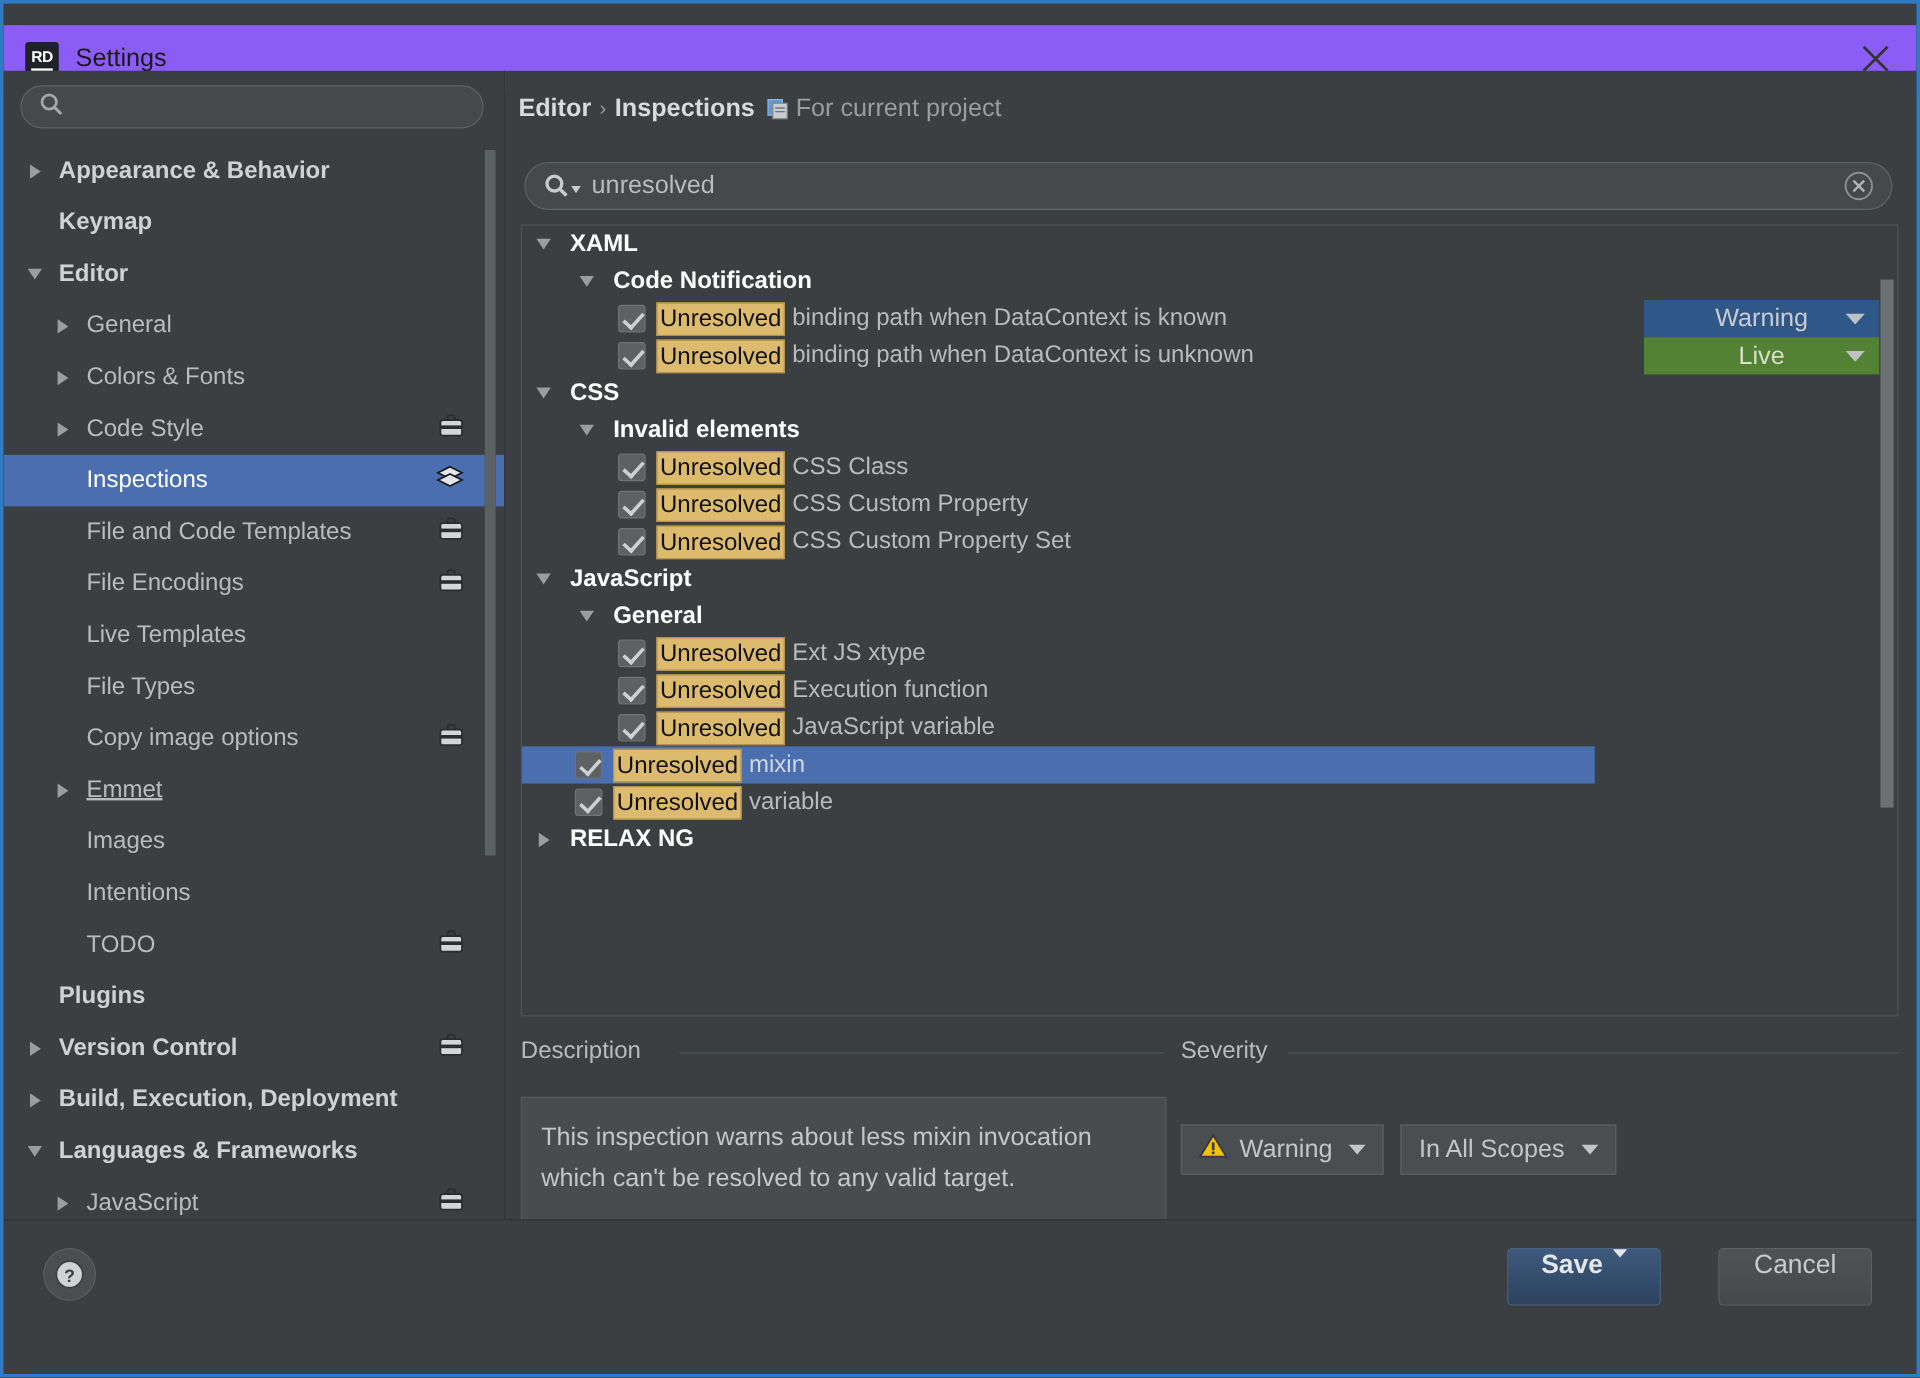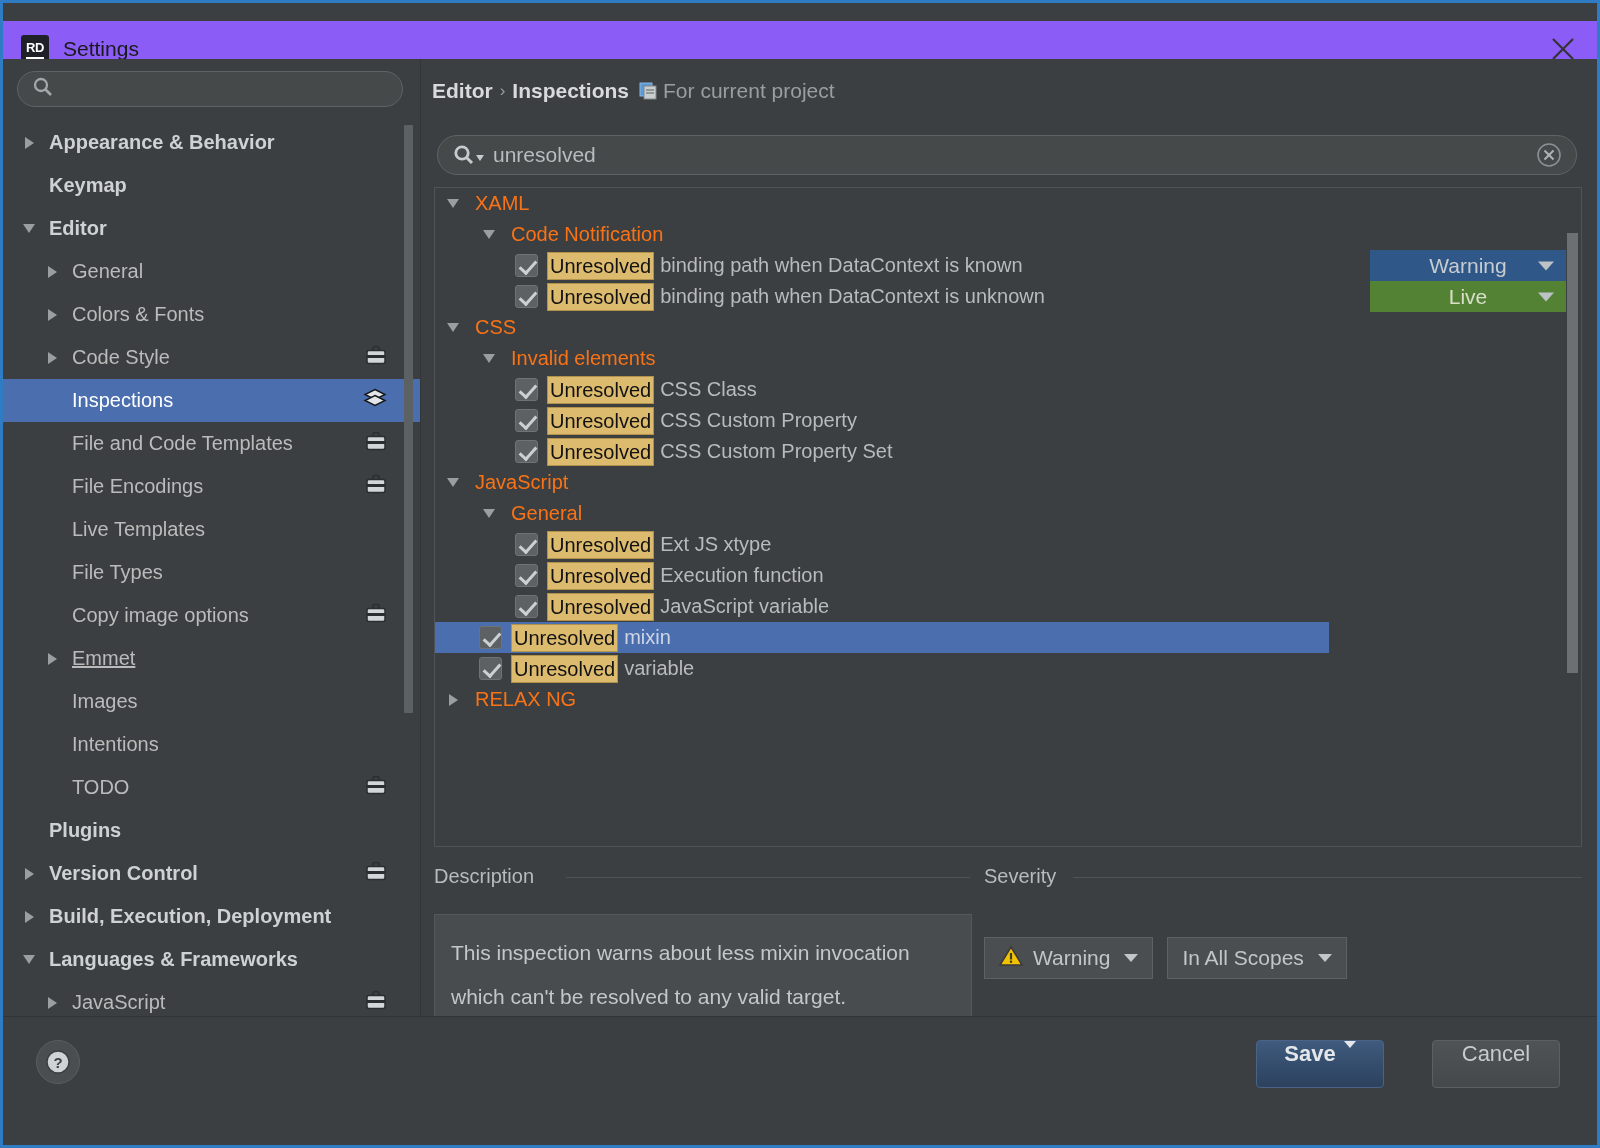--- a/index.html
+++ b/index.html
@@ -124,21 +124,21 @@
     overflow: hidden;
   }
   .trow {
     position: relative; height: 31px;
     display: flex; align-items: center;
     white-space: nowrap;
   }
   .trow.selrow { background: #4b6eaf; }
   .t-arrow { width: 20px; display: flex; align-items: center; justify-content: center; flex: 0 0 auto; }
   .t-group {
-    color: #f97316; font-weight: normal; font-size: 20px;
+    color: #ffffff; font-weight: bold; font-size: 20px;
   }
   .t-cb {
     width: 23px; height: 23px; flex: 0 0 auto;
     background: #5d6164; border: 1px solid #6f7376; border-radius: 3px;
     position: relative; cursor: pointer;
   }
   .t-cb::after {
     content: ""; position: absolute; left: 7px; top: 2px;
     width: 7px; height: 14px;
     border: solid #cdd0d2; border-width: 0 3px 3px 0;
@@ -176,21 +176,21 @@
   .grplabel {
     position: absolute; color: #b8bbbd; font-size: 20px;
   }
   .grpline {
     position: absolute; height: 1px; background: #4f5355;
   }
   .descbox {
     position: absolute; left: 13px; top: 855px; width: 538px; height: 160px;
     background: #484c4e; border: 1px solid #53585a;
     padding: 16px 16px 0 16px;
-    color: #c4c7c9; font-size: 21px; line-height: 44px;
+    color: #c4c7c9; font-size: 21px; line-height: 34px;
   }
   .sev-controls { position: absolute; left: 563px; top: 878px; display: flex; gap: 14px; }
   .combo {
     height: 42px; background: #4a4e50; border: 1px solid #5d6163;
     display: flex; align-items: center; padding: 0 14px;
     color: #c3c6c8; font-size: 21px; cursor: pointer; gap: 10px;
   }
   .combo .cb-caret {
     width: 0; height: 0;
     border-top: 8px solid #c3c6c8; border-left: 7px solid transparent; border-right: 7px solid transparent;

